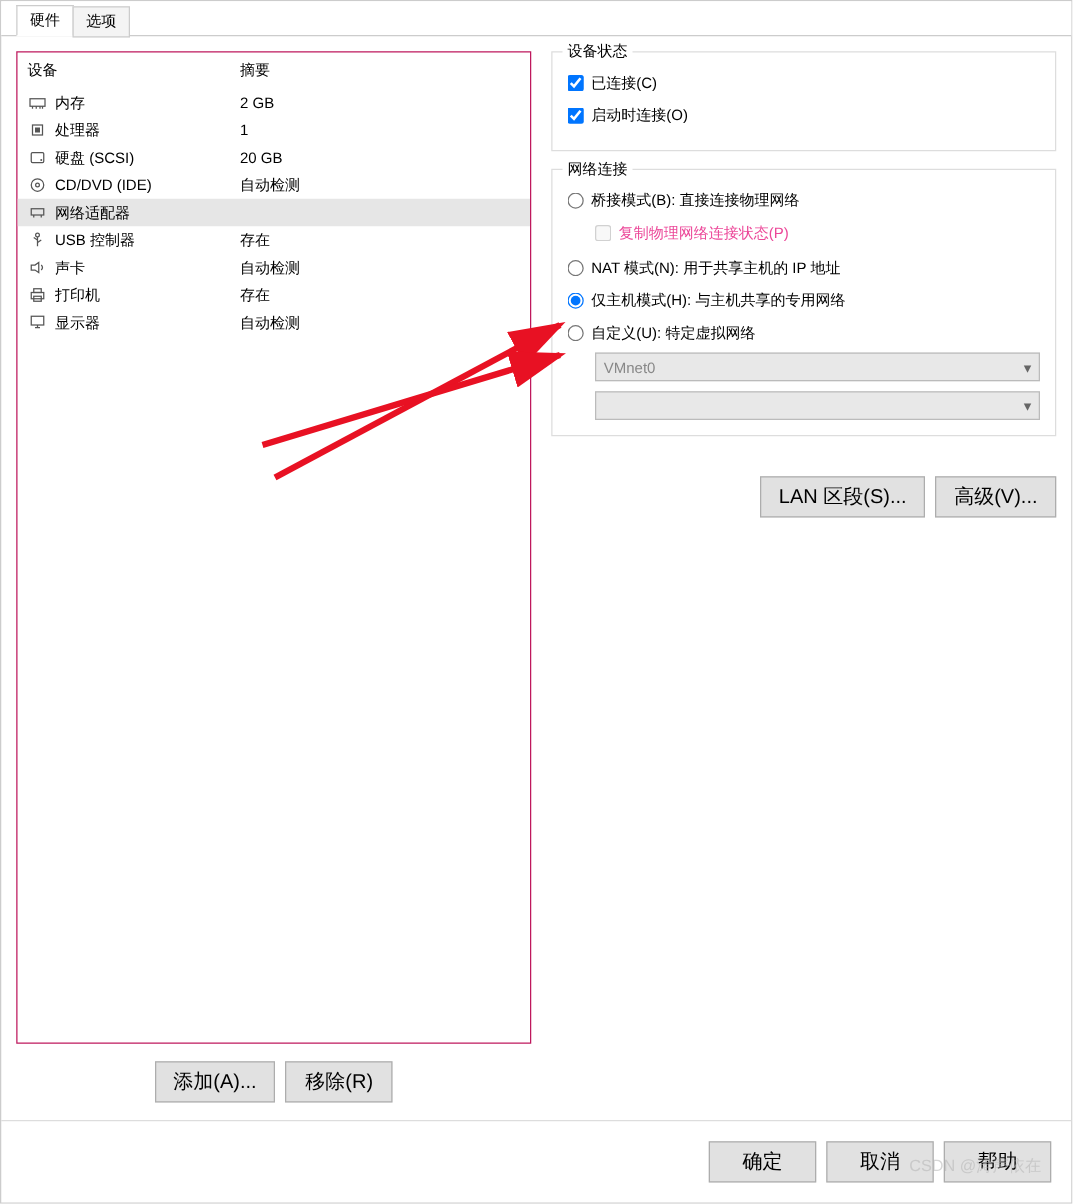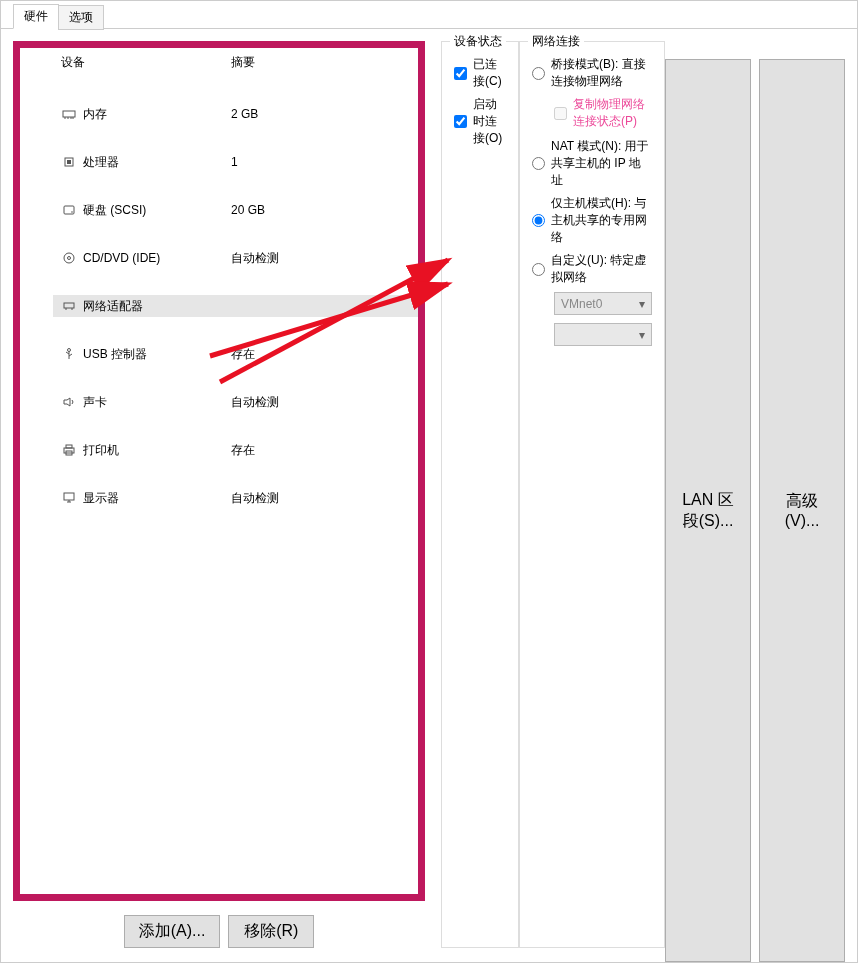--- a/index.html
+++ b/index.html
@@ -40,40 +40,38 @@
       top: 2px;
     }
     .content-row {
       display: flex;
       flex: 1;
       padding: 12px 12px 0 12px;
       gap: 16px;
     }
     .left-col { width: 412px; display: flex; flex-direction: column; }
     .device-panel {
-      border: 7px solid #be185d;
+      border: 1px solid #be185d;
       flex: 1;
       display: flex;
       flex-direction: column;
       overflow: hidden;
-      padding-left: 33px;
     }
     .dev-header {
       display: flex;
       padding: 6px 8px;
       font-weight: 400;
     }
     .col-device { width: 170px; }
     .col-summary { flex: 1; }
     .dev-row {
       display: flex;
       align-items: center;
       padding: 2px 8px;
       height: 22px;
-      margin-top: 26px;
     }
     .dev-row.selected { background: #e6e6e6; }
     .dev-icon {
       width: 16px;
       height: 16px;
       margin-right: 6px;
       display: inline-flex;
       align-items: center;
       justify-content: center;
       color: #555;
@@ -89,21 +87,21 @@
     .btn {
       border: 1px solid #adadad;
       background: #e1e1e1;
       padding: 5px 14px;
       font-size: 16px;
       font-family: inherit;
       min-width: 86px;
       text-align: center;
       cursor: pointer;
     }
-    .right-col { flex: 1; display: flex; flex-direction: row; }
+    .right-col { flex: 1; display: flex; flex-direction: column; }
     .groupbox {
       border: 1px solid #ddd;
       padding: 14px 12px 12px 12px;
       margin-bottom: 14px;
       position: relative;
     }
     .groupbox-title {
       position: absolute;
       top: -9px;
       left: 8px;
@@ -350,20 +348,26 @@
         </div>
       </div>
 
       <div class="right-btns">
         <button class="btn">LAN 区段(S)...</button>
         <button class="btn">高级(V)...</button>
       </div>
     </div>
   </div>
 
+  <div class="bottom-bar">
+    <button class="btn">确定</button>
+    <button class="btn">取消</button>
+    <button class="btn">帮助</button>
+    <span class="watermark">CSDN @涛声依在</span>
+  </div>
 </div>
 
 <svg class="arrow" style="left:0;top:0" width="858" height="963">
   <defs>
     <marker id="ah" markerWidth="10" markerHeight="10" refX="8" refY="3" orient="auto">
       <path d="M0,0 L9,3 L0,6 Z" fill="#e81123"></path>
     </marker>
   </defs>
   <line x1="220" y1="382" x2="448" y2="260" stroke="#e81123" stroke-width="5" marker-end="url(#ah)"></line>
   <line x1="210" y1="356" x2="448" y2="284" stroke="#e81123" stroke-width="5" marker-end="url(#ah)"></line>

